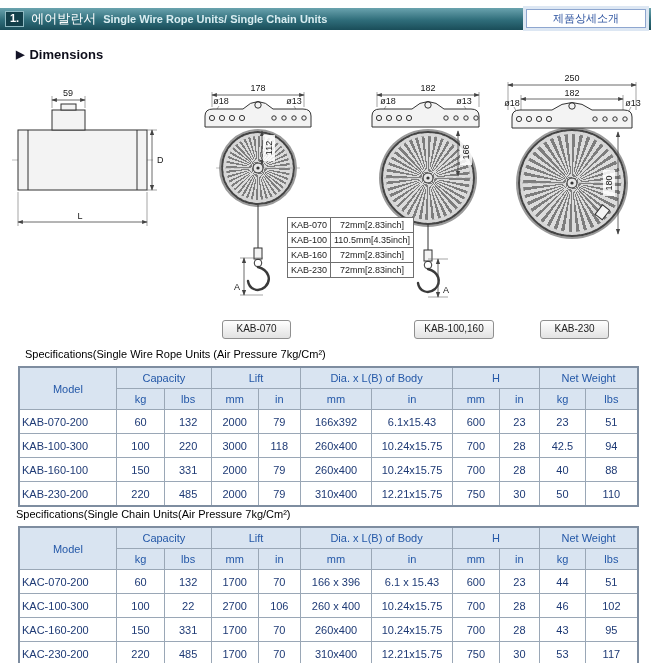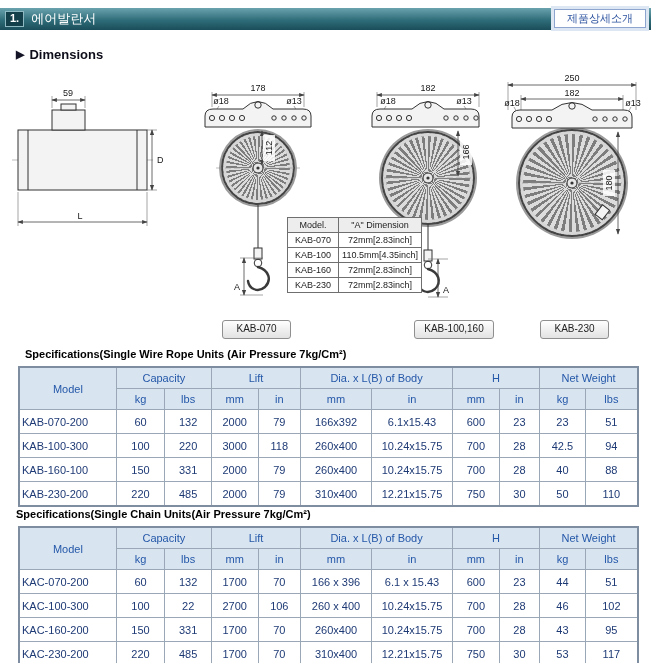--- a/index.html
+++ b/index.html
@@ -4,21 +4,21 @@
 <style>
   html,body{margin:0;padding:0;}
   body{width:651px;height:663px;position:relative;font-family:"Liberation Sans",sans-serif;background:#fff;overflow:hidden;}
   
   .header-bar{position:absolute;left:0;top:8px;width:651px;height:22px;box-sizing:border-box;
     background:linear-gradient(180deg,#6aa3ae 0%,#2f6d7a 55%,#1a4d59 100%);
     display:flex;align-items:center;gap:7px;padding-left:5px;}
   .num-box{background:#123f4a;border:1px solid #8fb9c2;color:#fff;font-size:11px;font-weight:bold;padding:1px 4px 2px;line-height:1;}
   .title-ko{color:#fff;font-size:13px;font-weight:normal;}
   .title-en{color:#d9edf1;font-size:11px;font-weight:bold;}
-  .detail-btn{position:absolute;right:5px;top:9px;width:92px;height:19px;background:#fff;border:1px solid #8ea6cf;
+  .detail-btn{position:absolute;right:5px;top:9px;width:120px;height:19px;background:#fff;border:1px solid #8ea6cf;
     box-shadow:0 0 0 3px #dde7f3;color:#2f55a0;font-size:11px;font-family:inherit;line-height:1;cursor:pointer;padding:0;z-index:5;}
   .dim-heading{position:absolute;left:16px;top:47px;font-size:13px;font-weight:bold;color:#0d0d1a;display:flex;align-items:center;gap:5px;}
   .dim-heading .tri{font-size:11px;color:#141427;}
   
   .pulley{position:absolute;border-radius:50%;border:2px solid #444;box-sizing:border-box;z-index:1;
     box-shadow:0 0 0 2px #9b9b9b, inset 0 0 0 3px #d6d6d6;
     background:repeating-conic-gradient(#7d7d7d 0deg 4deg,#dcdcdc 4deg 9deg);}
   #p070{left:221px;top:131px;width:74px;height:74px;}
   #p100{left:381px;top:131px;width:94px;height:94px;}
   #p230{left:518px;top:129px;width:108px;height:108px;}
@@ -33,38 +33,39 @@
   .caption{position:absolute;z-index:3;height:17px;line-height:16px;text-align:center;font-size:10px;color:#222;
     background:linear-gradient(#fefefe,#e2e2e2);border:1px solid #8f8f8f;border-radius:3px;}
   #cap070{left:222px;top:320px;width:67px;}
   #cap100{left:414px;top:320px;width:78px;}
   #cap230{left:540px;top:320px;width:67px;}
   
   .atable{position:absolute;left:287px;top:217px;border-collapse:collapse;background:#fff;z-index:4;}
   .atable th,.atable td{border:1px solid #6f6f6f;font-size:9px;font-weight:normal;color:#1c1c1c;text-align:center;padding:0 3px;height:14px;background:#fff;white-space:nowrap;}
   .atable th{background:#ededed;}
   
-  .spec-title{position:absolute;font-size:11px;font-weight:bold;color:#000;white-space:nowrap;text-align:right;}
+  .spec-title{position:absolute;font-size:11px;font-weight:normal;color:#000;white-space:nowrap;text-align:right;}
   #title1{left:25px;top:348px;}
   #title2{left:16px;top:508px;}
   table.spec{position:absolute;left:18px;width:621px;border-collapse:collapse;table-layout:fixed;font-size:11px;border:2px solid #7e8da0;background:#fff;}
   #spec1{top:366px;}
   #spec2{top:526px;}
   .spec th,.spec td{border:1px solid #9aa7b6;text-align:center;padding:1px 2px;overflow:hidden;white-space:nowrap;}
   .spec th{background:#d9e4f1;color:#2458a8;font-weight:normal;height:18px;}
   .spec td{color:#1e3a75;height:21px;}
   .spec td.model{text-align:left;}
   svg text{font-family:"Liberation Sans",sans-serif;}
 </style>
 </head>
 <body>
 
 <div class="header-bar">
   <span class="num-box">1.</span>
   <span class="title-ko">에어발란서</span>
+  <span class="title-en">Single Wire Rope Units/ Single Chain Units</span>
 </div>
 <button class="detail-btn">제품상세소개</button>
 
 <div class="dim-heading">
   <span class="tri">▶</span>
   <span>Dimensions</span>
 </div>
 
 <div class="pulley" id="p070"></div>
 <div class="pulley" id="p100"></div>
@@ -200,24 +201,20 @@
     <rect class="part" x="598" y="206" width="9" height="12" fill="#ececec" transform="rotate(38 602 212)"></rect>
   </g>
 </svg>
 
 <div class="caption" id="cap070">KAB-070</div>
 <div class="caption" id="cap100">KAB-100,160</div>
 <div class="caption" id="cap230">KAB-230</div>
 
 <table class="atable">
   <tbody>
-      <tr>
-    <th style="width:44px">Model.</th>
-    <th style="width:76px">"A" Dimension</th>
-  </tr>
   <tr>
     <td>KAB-070</td>
     <td>72mm[2.83inch]</td>
   </tr>
   <tr>
     <td>KAB-100</td>
     <td>110.5mm[4.35inch]</td>
   </tr>
   <tr>
     <td>KAB-160</td>

